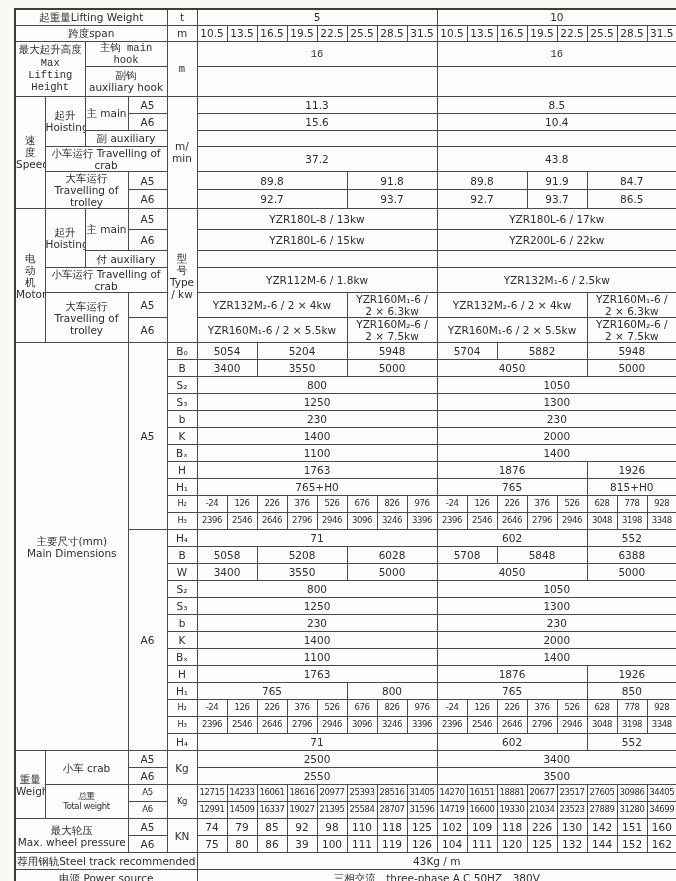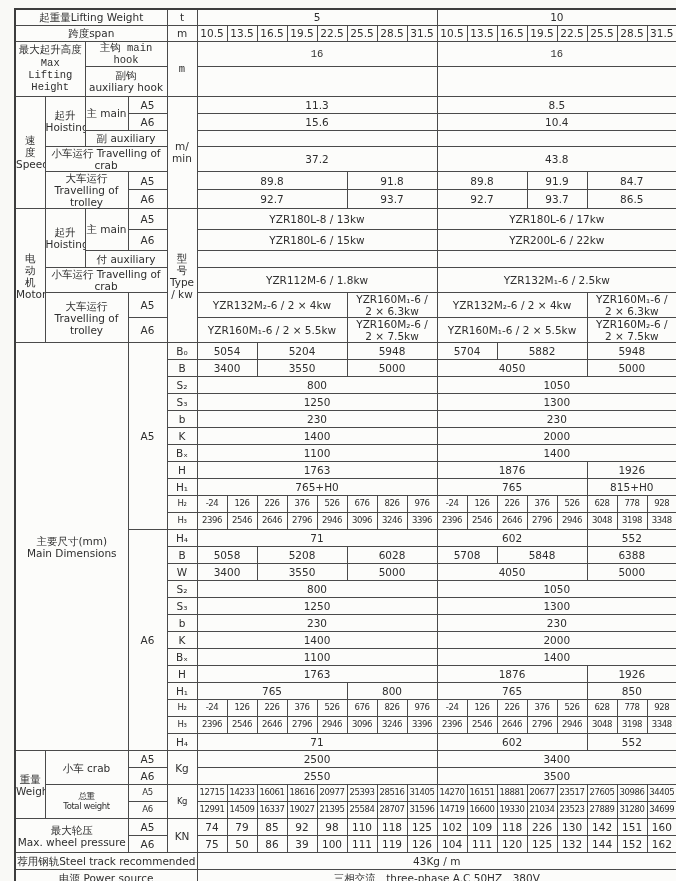--- a/index.html
+++ b/index.html
@@ -458,21 +458,21 @@
           <td data-name="table-cell">118</td>
           <td data-name="table-cell">226</td>
           <td data-name="table-cell">130</td>
           <td data-name="table-cell">142</td>
           <td data-name="table-cell">151</td>
           <td data-name="table-cell">160</td>
         </tr>
         <tr data-name="table-row" style="height: 17px;">
           <td data-name="table-cell">A6</td>
           <td data-name="table-cell">75</td>
-          <td data-name="table-cell">50</td>
+          <td data-name="table-cell">80</td>
           <td data-name="table-cell">86</td>
           <td data-name="table-cell">39</td>
           <td data-name="table-cell">100</td>
           <td data-name="table-cell">111</td>
           <td data-name="table-cell">119</td>
           <td data-name="table-cell">126</td>
           <td data-name="table-cell">104</td>
           <td data-name="table-cell">111</td>
           <td data-name="table-cell">120</td>
           <td data-name="table-cell">125</td>

